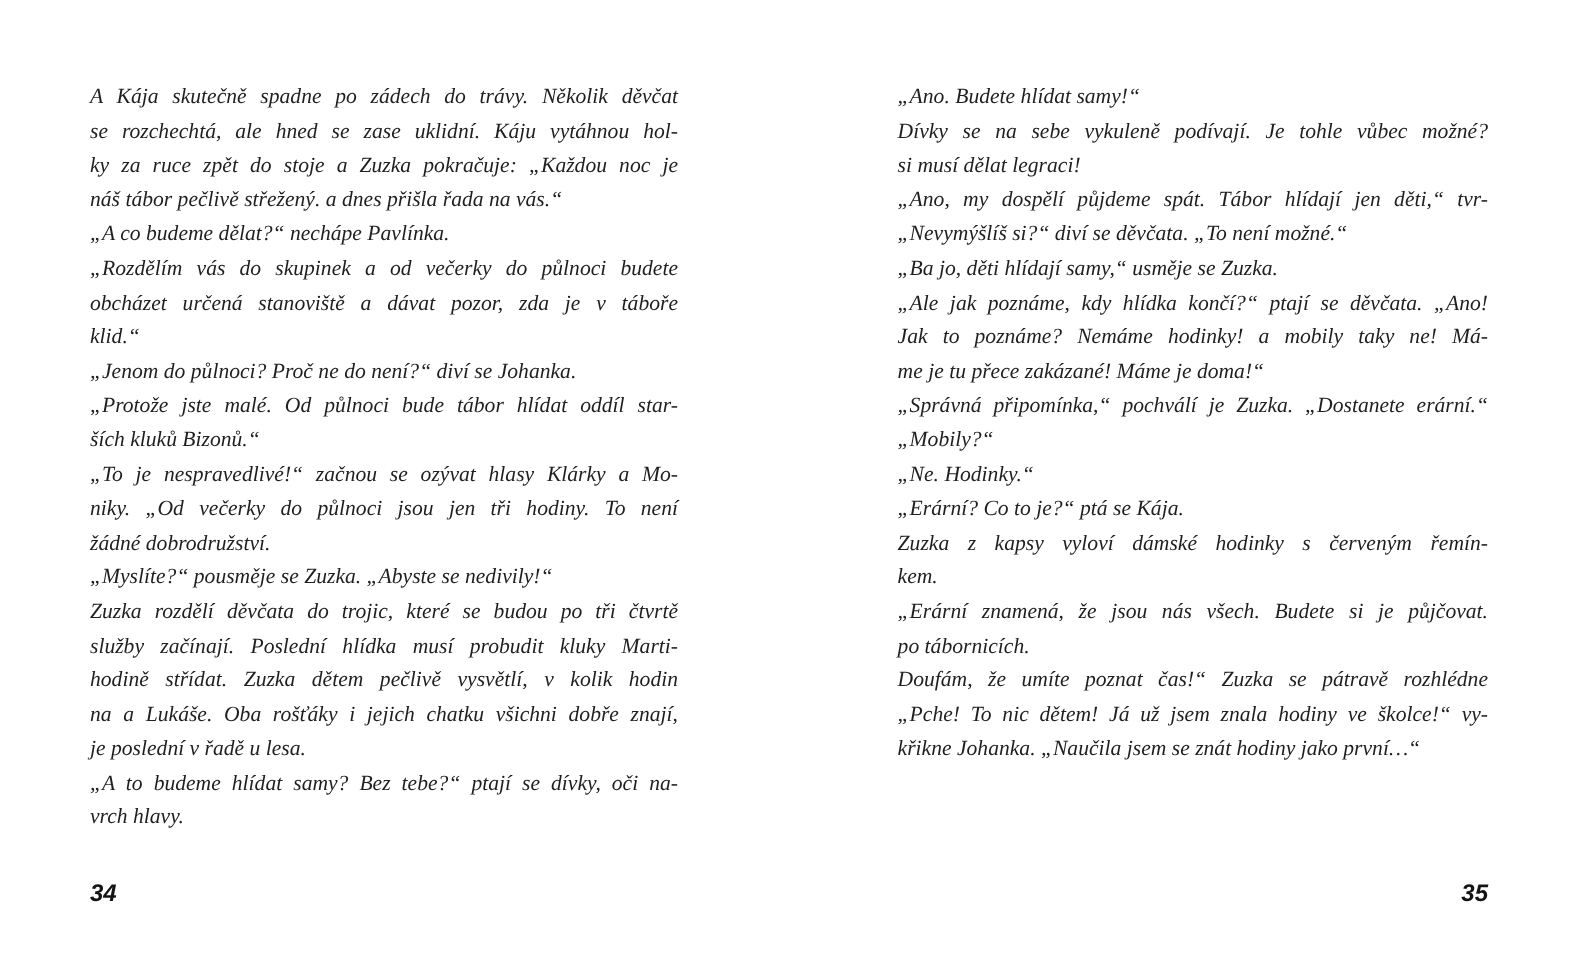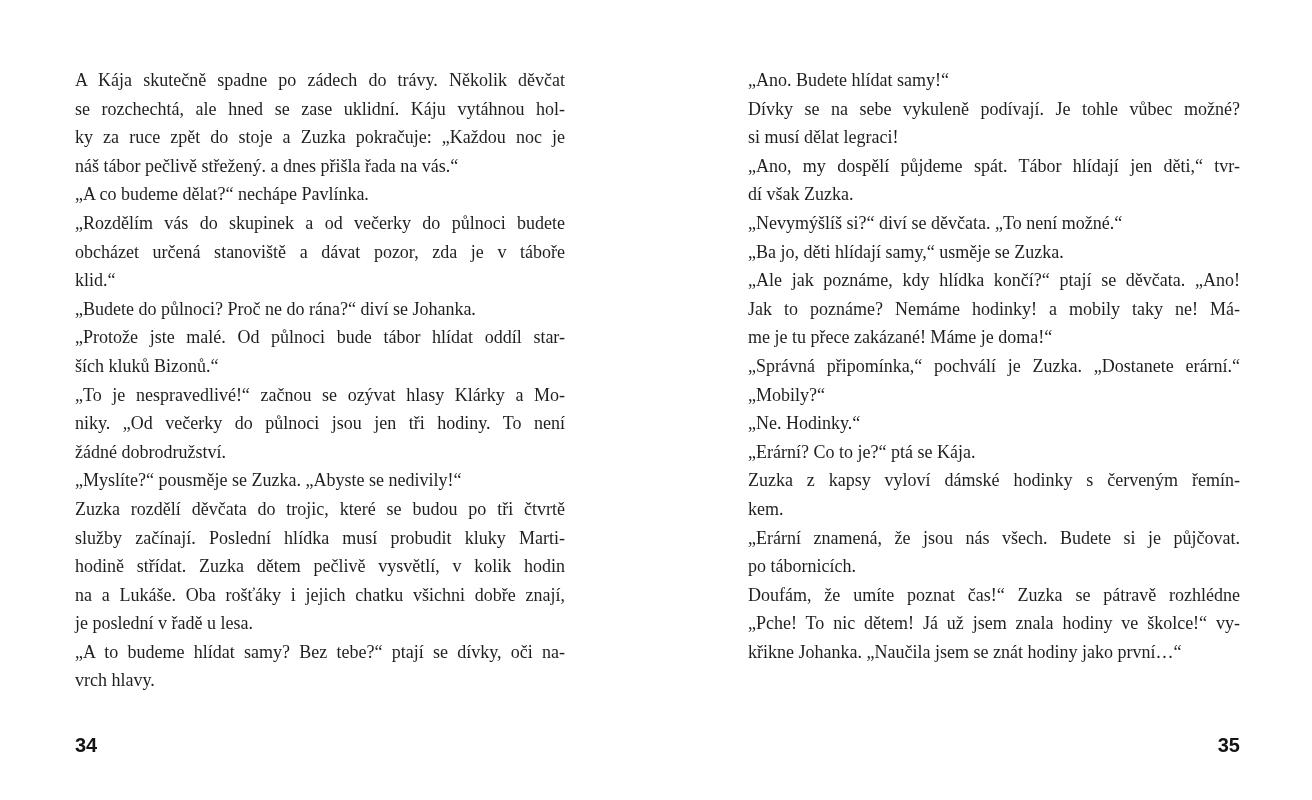--- a/index.html
+++ b/index.html
@@ -6,20 +6,21 @@
     margin: 0;
     padding: 0;
     background: #ffffff;
   }
   .spread {
     position: relative;
     width: 1312px;
     height: 800px;
     background: #ffffff;
     overflow: hidden;
+    font-style: italic;
   }
   .page {
     position: absolute;
     inset: 0;
   }
   .textblock {
     position: absolute;
     top: 66px;
   }
   .page-a .textblock { left: 75px;  width: 490px; }
@@ -55,21 +56,21 @@
   <section class="page page-a">
     <div class="textblock">
         <div class="line">A Kája skutečně spadne po zádech do trávy. Několik děvčat</div>
         <div class="line">se rozchechtá, ale hned se zase uklidní. Káju vytáhnou hol-</div>
         <div class="line">ky za ruce zpět do stoje a Zuzka pokračuje: „Každou noc je</div>
         <div class="line end">náš tábor pečlivě střežený. a dnes přišla řada na vás.“</div>
         <div class="line end">„A co budeme dělat?“ nechápe Pavlínka.</div>
         <div class="line">„Rozdělím vás do skupinek a od večerky do půlnoci budete</div>
         <div class="line">obcházet určená stanoviště a dávat pozor, zda je v táboře</div>
         <div class="line end">klid.“</div>
-        <div class="line end">„Budete do půlnoci? Proč ne do rána?“ diví se Johanka.</div>
+        <div class="line end">„Jenom do půlnoci? Proč ne do není?“ diví se Johanka.</div>
         <div class="line">„Protože jste malé. Od půlnoci bude tábor hlídat oddíl star-</div>
         <div class="line end">ších kluků Bizonů.“</div>
         <div class="line">„To je nespravedlivé!“ začnou se ozývat hlasy Klárky a Mo-</div>
         <div class="line">niky. „Od večerky do půlnoci jsou jen tři hodiny. To není</div>
         <div class="line end">žádné dobrodružství.</div>
         <div class="line end">„Myslíte?“ pousměje se Zuzka. „Abyste se nedivily!“</div>
         <div class="line">Zuzka rozdělí děvčata do trojic, které se budou po tři čtvrtě</div>
         <div class="line">služby začínají. Poslední hlídka musí probudit kluky Marti-</div>
         <div class="line">hodině střídat. Zuzka dětem pečlivě vysvětlí, v kolik hodin</div>
         <div class="line">na a Lukáše. Oba rošťáky i jejich chatku všichni dobře znají,</div>
@@ -79,21 +80,20 @@
       </div>
     <div class="folio folio-a">34</div>
   </section>
 
   <section class="page page-b">
     <div class="textblock">
         <div class="line end">„Ano. Budete hlídat samy!“</div>
         <div class="line">Dívky se na sebe vykuleně podívají. Je tohle vůbec možné?</div>
         <div class="line end">si musí dělat legraci!</div>
         <div class="line">„Ano, my dospělí půjdeme spát. Tábor hlídají jen děti,“ tvr-</div>
-        <div class="line end">dí však Zuzka.</div>
         <div class="line end">„Nevymýšlíš si?“ diví se děvčata. „To není možné.“</div>
         <div class="line end">„Ba jo, děti hlídají samy,“ usměje se Zuzka.</div>
         <div class="line">„Ale jak poznáme, kdy hlídka končí?“ ptají se děvčata. „Ano!</div>
         <div class="line">Jak to poznáme? Nemáme hodinky! a mobily taky ne! Má-</div>
         <div class="line end">me je tu přece zakázané! Máme je doma!“</div>
         <div class="line">„Správná připomínka,“ pochválí je Zuzka. „Dostanete erární.“</div>
         <div class="line end">„Mobily?“</div>
         <div class="line end">„Ne. Hodinky.“</div>
         <div class="line end">„Erární? Co to je?“ ptá se Kája.</div>
         <div class="line">Zuzka z kapsy vyloví dámské hodinky s červeným řemín-</div>

